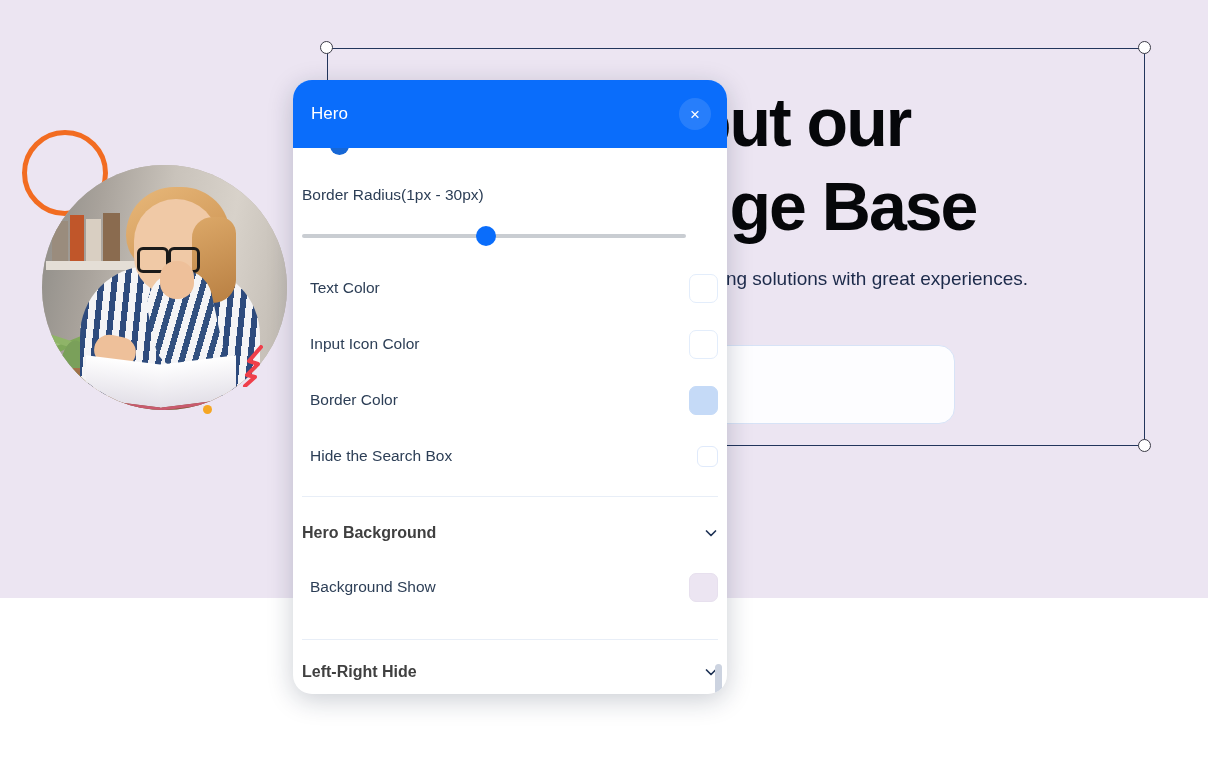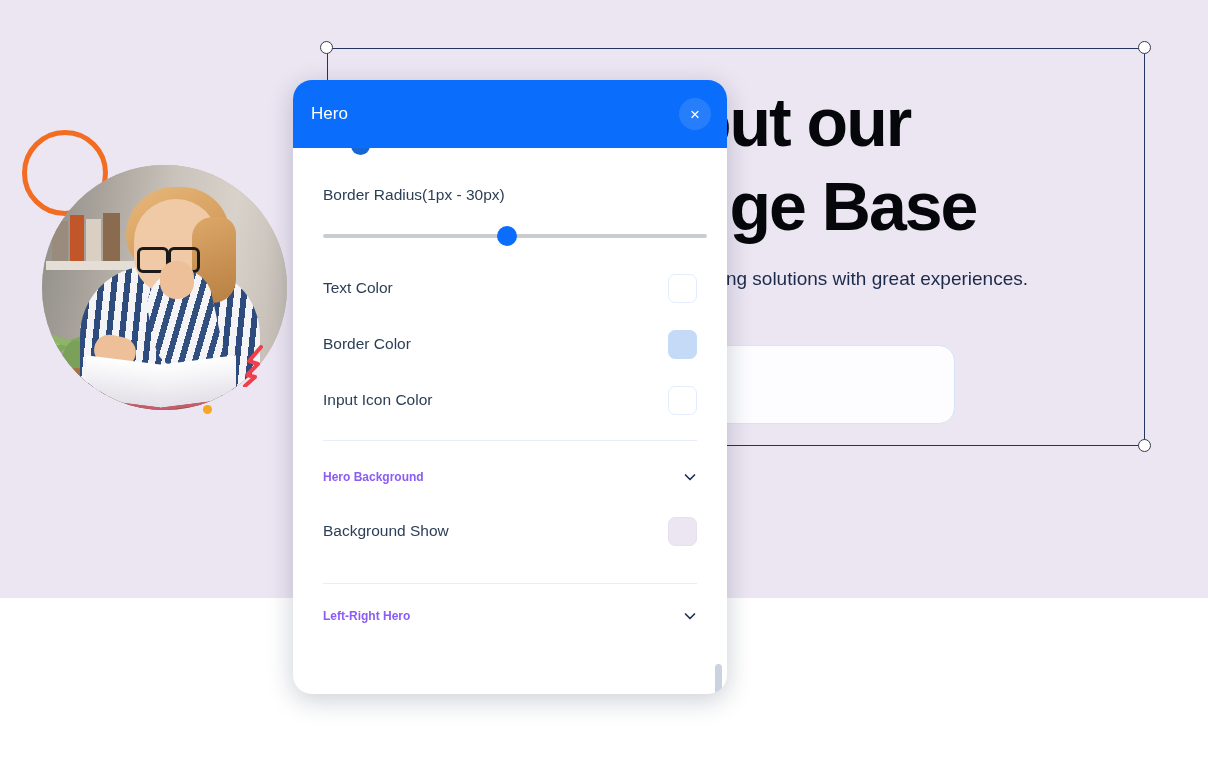--- a/index.html
+++ b/index.html
@@ -265,21 +265,21 @@
     font-size: 17px;
     line-height: 1;
     display: flex; align-items: center; justify-content: center;
     cursor: pointer;
     font-family: "Liberation Sans", sans-serif;
   }
 
   .modal-body {
     position: relative;
     height: 618px;
-    padding: 0 30px;
+    padding: 0 9px;
     overflow: hidden;
   }
 
   
   .clipped-slider {
     position: relative;
     height: 22px;
   }
   .clipped-slider .thumb {
     position: absolute;
@@ -317,20 +317,21 @@
 
   .opt-row {
     display: flex;
     align-items: center;
     justify-content: space-between;
     height: 56px;
   }
   .opt-row .opt-label {
     font-size: 15.5px;
     color: #2c3e56;
+    margin-left: 8px;
   }
   .swatch {
     width: 29px; height: 29px;
     border-radius: 7px;
     border: 1px solid #e3edfb;
   }
   .cbx {
     width: 21px; height: 21px;
     border-radius: 6px;
     border: 1.5px solid #e0eafb;
@@ -356,23 +357,23 @@
   }
 
   .section-head {
     display: flex;
     align-items: center;
     justify-content: space-between;
     height: 52px;
     margin-top: 10px;
   }
   .section-head .sh-title {
-    font-size: 12px;
+    font-size: 16px;
     font-weight: 700;
-    color: #8b5cf6;
+    color: #404040;
   }
   .chev {
     width: 14px; height: 14px;
     display: block;
   }
   .chev svg { display: block; }
 
   .tight-row { height: 37px; }
 
   
@@ -472,50 +473,54 @@
         <div class="slider-track"></div>
         <div class="slider-thumb" style="left: 174.32px;"></div>
       </div>
 
       <div class="opt-row">
         <span class="opt-label">Text Color</span>
         <span class="swatch" style="background: rgb(255, 255, 255);"></span>
       </div>
 
       <div class="opt-row">
+        <span class="opt-label">Input Icon Color</span>
+        <span class="swatch" style="background: rgb(255, 255, 255);"></span>
+      </div>
+
+      <div class="opt-row">
         <span class="opt-label">Border Color</span>
         <span class="swatch" style="background: rgb(197, 218, 247); border-color: rgb(197, 218, 247);"></span>
       </div>
 
       <div class="opt-row">
-        <span class="opt-label">Input Icon Color</span>
-        <span class="swatch" style="background: rgb(255, 255, 255);"></span>
-      </div>
-
+        <span class="opt-label">Hide the Search Box</span>
+        <span class="cbx"></span>
+      </div>
 
       <div class="divider"></div>
 
       <div class="section-head">
         <span class="sh-title">Hero Background</span>
         <span class="chev">
           <svg width="14" height="14" viewBox="0 0 14 14">
             <path d="M2.5 5 L7 9.5 L11.5 5" stroke="#1f3355" stroke-width="1.7" fill="none" stroke-linecap="round" stroke-linejoin="round"></path>
           </svg>
         </span>
       </div>
 
       <div class="opt-row">
         <span class="opt-label">Background Show</span>
         <span class="swatch" style="background: rgb(236, 229, 242); border-color: rgb(231, 224, 238);"></span>
       </div>
 
       <div class="divider" style="margin-top:24px;"></div>
 
       <div class="section-head" style="height:44px;">
-        <span class="sh-title">Left-Right Hero</span>
+        <span class="sh-title">Left-Right Hide</span>
         <span class="chev">
           <svg width="14" height="14" viewBox="0 0 14 14">
             <path d="M2.5 5 L7 9.5 L11.5 5" stroke="#1f3355" stroke-width="1.7" fill="none" stroke-linecap="round" stroke-linejoin="round"></path>
           </svg>
         </span>
       </div>
 
 
 
       <div class="modal-scrollbar">

